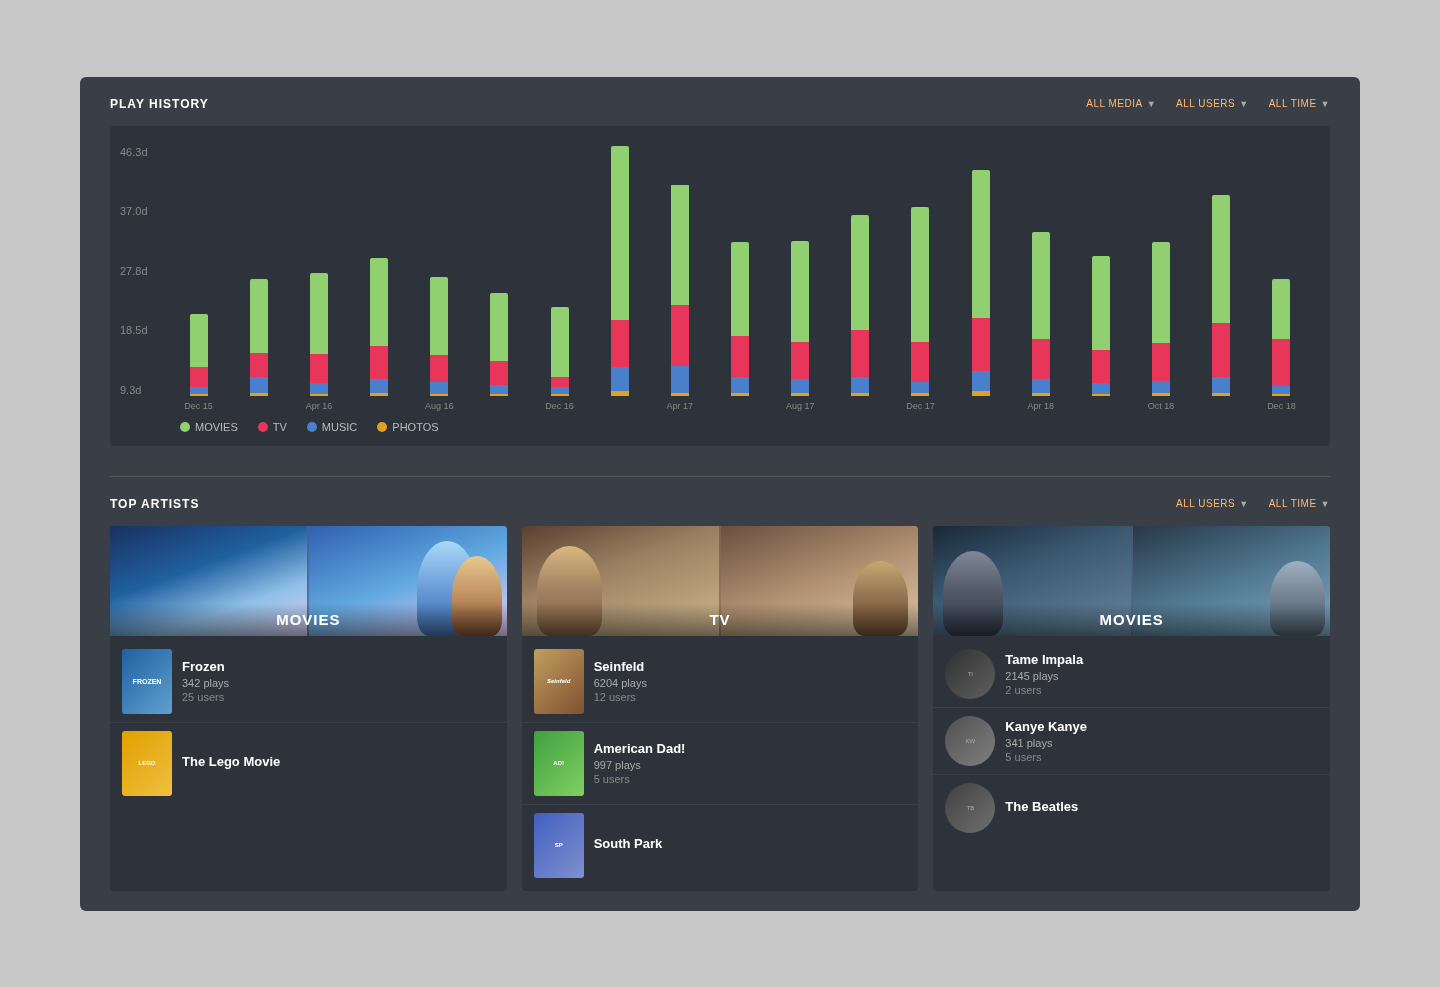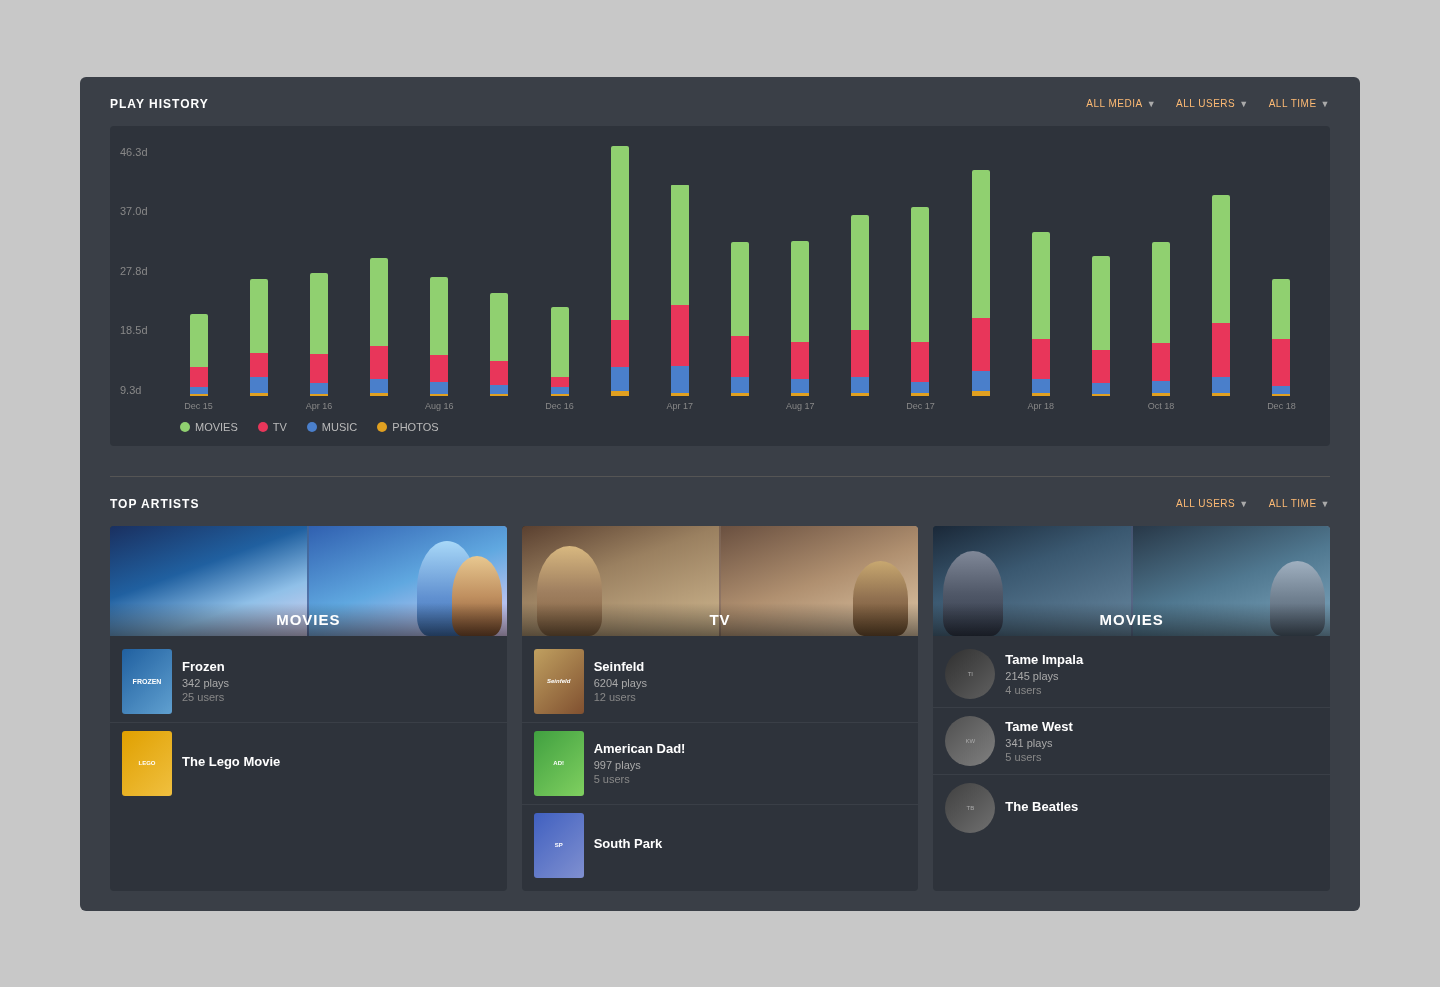--- a/index.html
+++ b/index.html
@@ -595,29 +595,29 @@
           <div class="card-banner-title">MOVIES</div>
         </div>
         <div class="card-list">
           <div class="card-list-item">
             <div class="item-thumb-circle thumb-tameimpala">
               <div style="color:#aaa;font-size:6px;text-align:center;">TI</div>
             </div>
             <div class="item-info">
               <div class="item-title">Tame Impala</div>
               <div class="item-plays">2145 plays</div>
-              <div class="item-users">4 users</div>
+              <div class="item-users">2 users</div>
             </div>
           </div>
           <div class="card-list-item">
             <div class="item-thumb-circle thumb-kanye">
               <div style="color:#aaa;font-size:6px;text-align:center;">KW</div>
             </div>
             <div class="item-info">
-              <div class="item-title">Tame West</div>
+              <div class="item-title">Kanye Kanye</div>
               <div class="item-plays">341 plays</div>
               <div class="item-users">5 users</div>
             </div>
           </div>
           <div class="card-list-item">
             <div class="item-thumb-circle thumb-beatles">
               <div style="color:#aaa;font-size:6px;text-align:center;">TB</div>
             </div>
             <div class="item-info">
               <div class="item-title">The Beatles</div>

